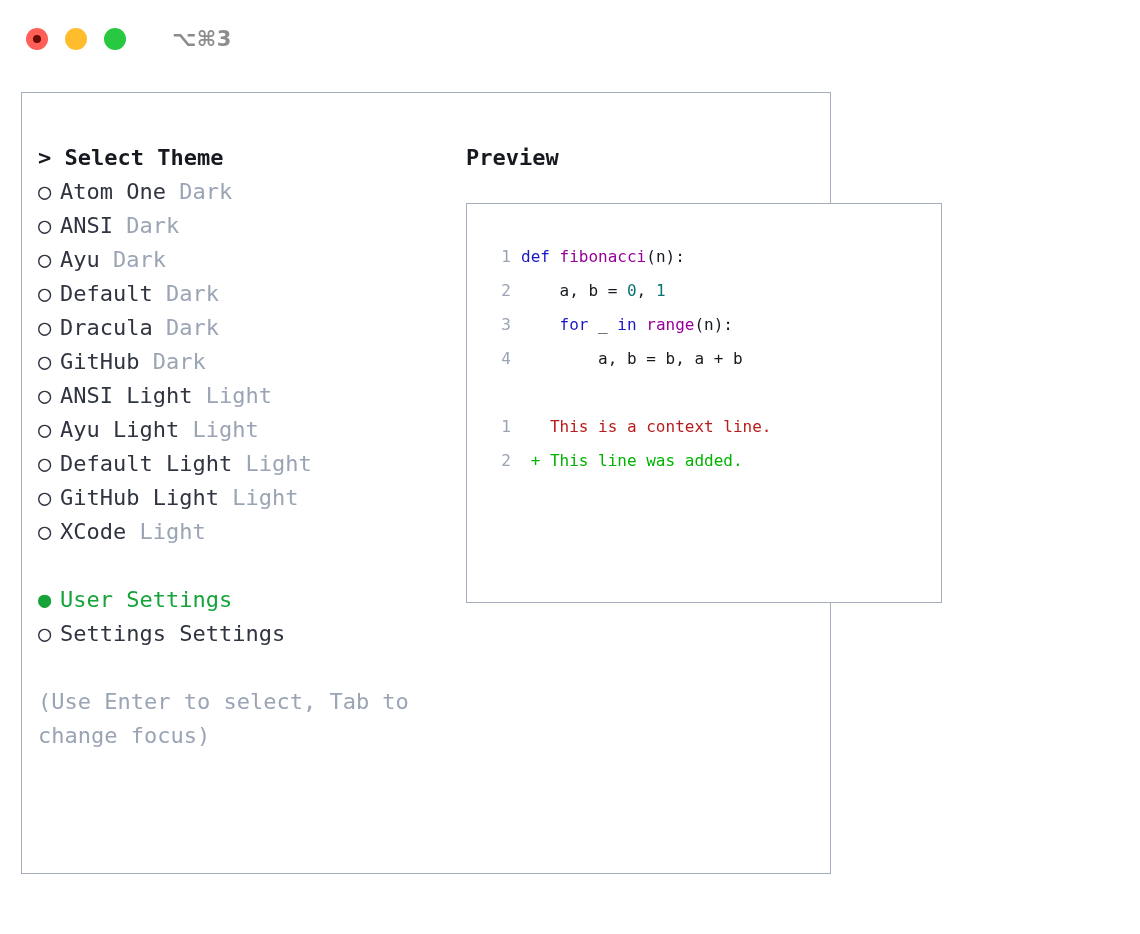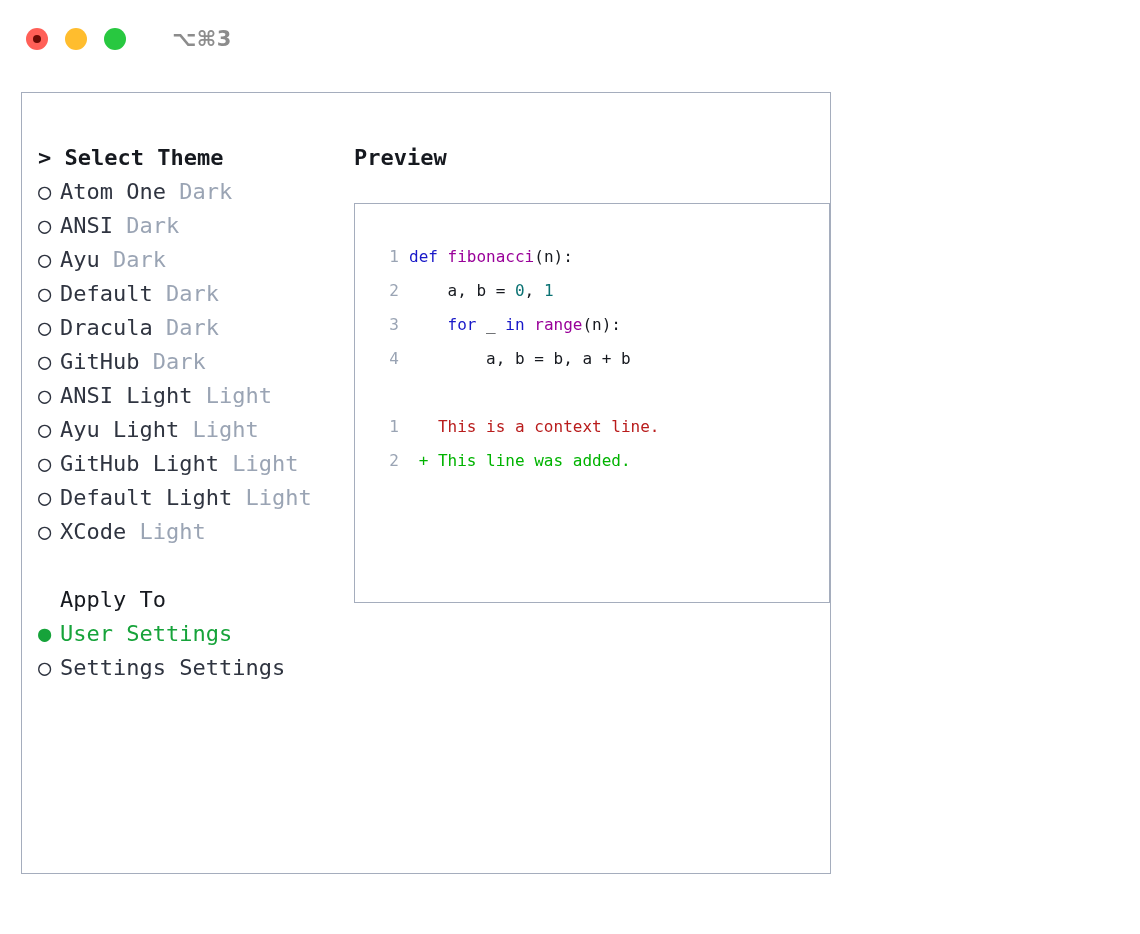--- a/index.html
+++ b/index.html
@@ -220,34 +220,34 @@
 
         <ul class="opt-list" id="theme-list">
             <li class="opt"><span class="marker">○</span><span class="opt-label">Atom One</span><span class="opt-tag"> Dark</span></li>
             <li class="opt"><span class="marker">○</span><span class="opt-label">ANSI</span><span class="opt-tag"> Dark</span></li>
             <li class="opt"><span class="marker">○</span><span class="opt-label">Ayu</span><span class="opt-tag"> Dark</span></li>
             <li class="opt"><span class="marker">○</span><span class="opt-label">Default</span><span class="opt-tag"> Dark</span></li>
             <li class="opt"><span class="marker">○</span><span class="opt-label">Dracula</span><span class="opt-tag"> Dark</span></li>
             <li class="opt"><span class="marker">○</span><span class="opt-label">GitHub</span><span class="opt-tag"> Dark</span></li>
             <li class="opt"><span class="marker">○</span><span class="opt-label">ANSI Light</span><span class="opt-tag"> Light</span></li>
             <li class="opt"><span class="marker">○</span><span class="opt-label">Ayu Light</span><span class="opt-tag"> Light</span></li>
+            <li class="opt"><span class="marker">○</span><span class="opt-label">Default Light</span><span class="opt-tag"> Light</span></li>
             <li class="opt"><span class="marker">○</span><span class="opt-label">GitHub Light</span><span class="opt-tag"> Light</span></li>
-            <li class="opt"><span class="marker">○</span><span class="opt-label">Default Light</span><span class="opt-tag"> Light</span></li>
             <li class="opt"><span class="marker">○</span><span class="opt-label">XCode</span><span class="opt-tag"> Light</span></li>
           </ul>
 
         <div class="spacer-block"></div>
 
-        <div class="subsection-header">Apply To</div>
 
         <ul class="opt-list" id="apply-to-list">
             <li class="opt selected"><span class="marker">●</span><span class="opt-label">User Settings</span></li>
             <li class="opt"><span class="marker">○</span><span class="opt-label">Settings Settings</span></li>
           </ul>
 
+        <div class="hint">(Use Enter to select, Tab to change focus)</div>
       </div>
 
       <div class="right-col">
         <div class="preview-title">Preview</div>
 
         <div class="preview-box">
           <div class="code-block" id="code-block">
               <div class="code-line"><span class="lineno">1</span><span class="tok-kw">def</span><span class="tok-plain"> </span><span class="tok-fn">fibonacci</span><span class="tok-plain">(n):</span></div>
               <div class="code-line"><span class="lineno">2</span><span>    </span><span class="tok-plain">a, b = </span><span class="tok-num">0</span><span class="tok-plain">, </span><span class="tok-num">1</span></div>
               <div class="code-line"><span class="lineno">3</span><span>    </span><span class="tok-kw">for</span><span class="tok-plain"> _ </span><span class="tok-kw">in</span><span class="tok-plain"> </span><span class="tok-fn">range</span><span class="tok-plain">(n):</span></div>

